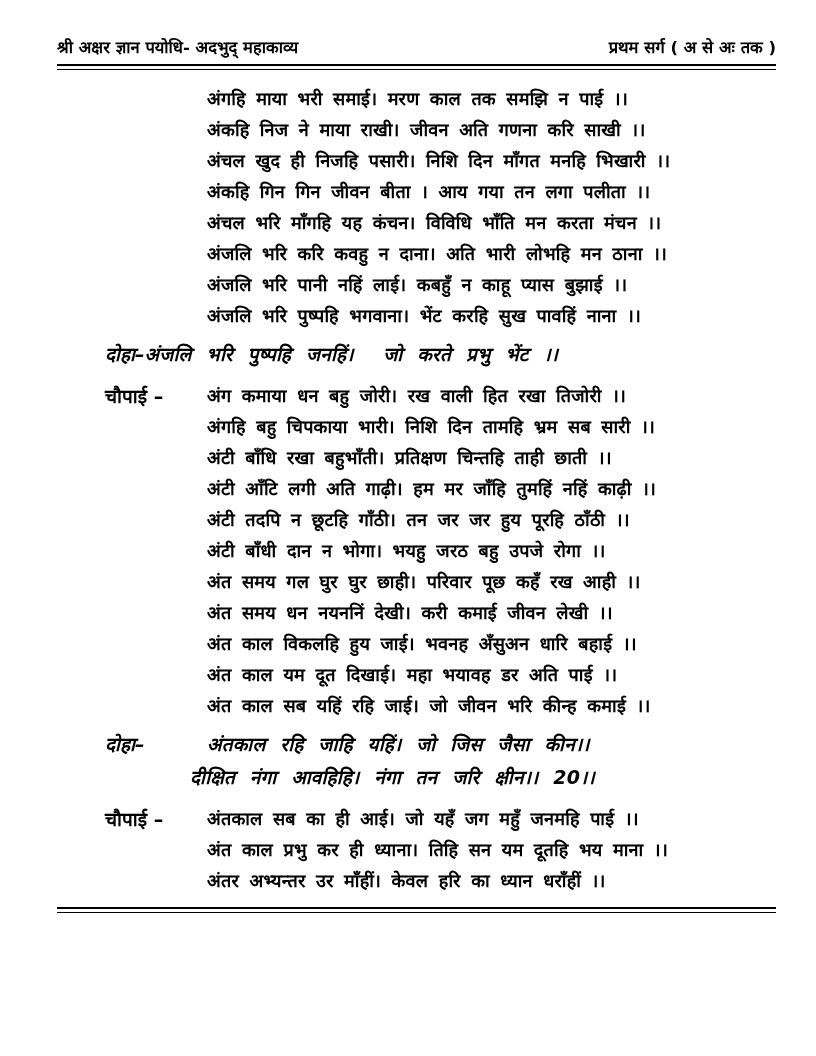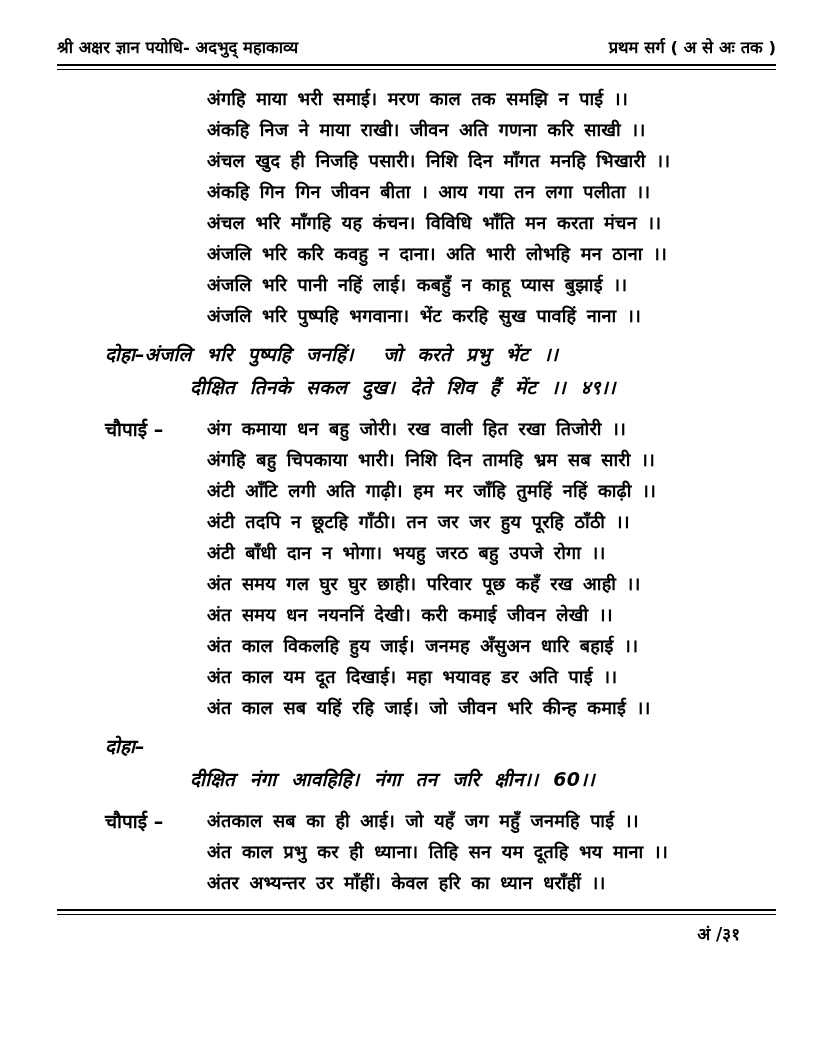--- a/index.html
+++ b/index.html
@@ -116,74 +116,76 @@
           <span class="lbl"></span>
           <span class="txt">अंजलि भरि पुष्पहि भगवाना। भेंट करहि सुख पावहिं नाना ।।</span>
         </div>
     </section>
 
     <section class="block doha">
       <div class="row">
           <span class="lbl lbl-auto">दोहा–</span>
           <span class="txt">अंजलि भरि पुष्पहि जनहिं।  जो करते प्रभु भेंट ।।</span>
         </div>
-      <div class="row indent85">
-          <span class="txt">दीक्षित तिनके सकल दुख। देते शिव हैं मेंट ।। ४९।।</span>
-        </div>
     </section>
 
     <section class="block">
       <div class="row">
           <span class="lbl">चौपाई –</span>
           <span class="txt">अंग कमाया धन बहु जोरी। रख वाली हित रखा तिजोरी ।।</span>
         </div>
       <div class="row">
           <span class="lbl"></span>
           <span class="txt">अंगहि बहु चिपकाया भारी। निशि दिन तामहि भ्रम सब सारी ।।</span>
         </div>
       <div class="row">
           <span class="lbl"></span>
+          <span class="txt">अंटी बाँधि रखा बहुभाँती। प्रतिक्षण चिन्तहि ताही छाती ।।</span>
+        </div>
+      <div class="row">
+          <span class="lbl"></span>
           <span class="txt">अंटी आँटि लगी अति गाढ़ी। हम मर जाँहि तुमहिं नहिं काढ़ी ।।</span>
         </div>
       <div class="row">
           <span class="lbl"></span>
           <span class="txt">अंटी तदपि न छूटहि गाँठी। तन जर जर हुय पूरहि ठाँठी ।।</span>
         </div>
       <div class="row">
           <span class="lbl"></span>
           <span class="txt">अंटी बाँधी दान न भोगा। भयहु जरठ बहु उपजे रोगा ।।</span>
         </div>
       <div class="row">
           <span class="lbl"></span>
           <span class="txt">अंत समय गल घुर घुर छाही। परिवार पूछ कहँ रख आही ।।</span>
         </div>
       <div class="row">
           <span class="lbl"></span>
           <span class="txt">अंत समय धन नयननिं देखी। करी कमाई जीवन लेखी ।।</span>
         </div>
       <div class="row">
           <span class="lbl"></span>
-          <span class="txt">अंत काल विकलहि हुय जाई। जनमह अँसुअन धारि बहाई ।।</span>
+          <span class="txt">अंत काल विकलहि हुय जाई। भवनह अँसुअन धारि बहाई ।।</span>
         </div>
       <div class="row">
           <span class="lbl"></span>
           <span class="txt">अंत काल यम दूत दिखाई। महा भयावह डर अति पाई ।।</span>
         </div>
       <div class="row">
           <span class="lbl"></span>
           <span class="txt">अंत काल सब यहिं रहि जाई। जो जीवन भरि कीन्ह कमाई ।।</span>
         </div>
     </section>
 
     <section class="block doha">
       <div class="row">
           <span class="lbl">दोहा–</span>
+          <span class="txt">अंतकाल रहि जाहि यहिं। जो जिस जैसा कीन।।</span>
         </div>
       <div class="row indent85">
-          <span class="txt">दीक्षित नंगा आवहिहि। नंगा तन जरि क्षीन।। 60।।</span>
+          <span class="txt">दीक्षित नंगा आवहिहि। नंगा तन जरि क्षीन।। 20।।</span>
         </div>
     </section>
 
     <section class="block">
       <div class="row">
           <span class="lbl">चौपाई –</span>
           <span class="txt">अंतकाल सब का ही आई। जो यहँ जग महुँ जनमहि पाई ।।</span>
         </div>
       <div class="row">
           <span class="lbl"></span>
@@ -191,15 +193,14 @@
         </div>
       <div class="row">
           <span class="lbl"></span>
           <span class="txt">अंतर अभ्यन्तर उर माँहीं। केवल हरि का ध्यान धराँहीं ।।</span>
         </div>
     </section>
 
   </main>
 
   <div class="ftr-rule"></div>
-  <div class="pageno">अं /३१</div>
 
 </div>
 
 </body></html>

